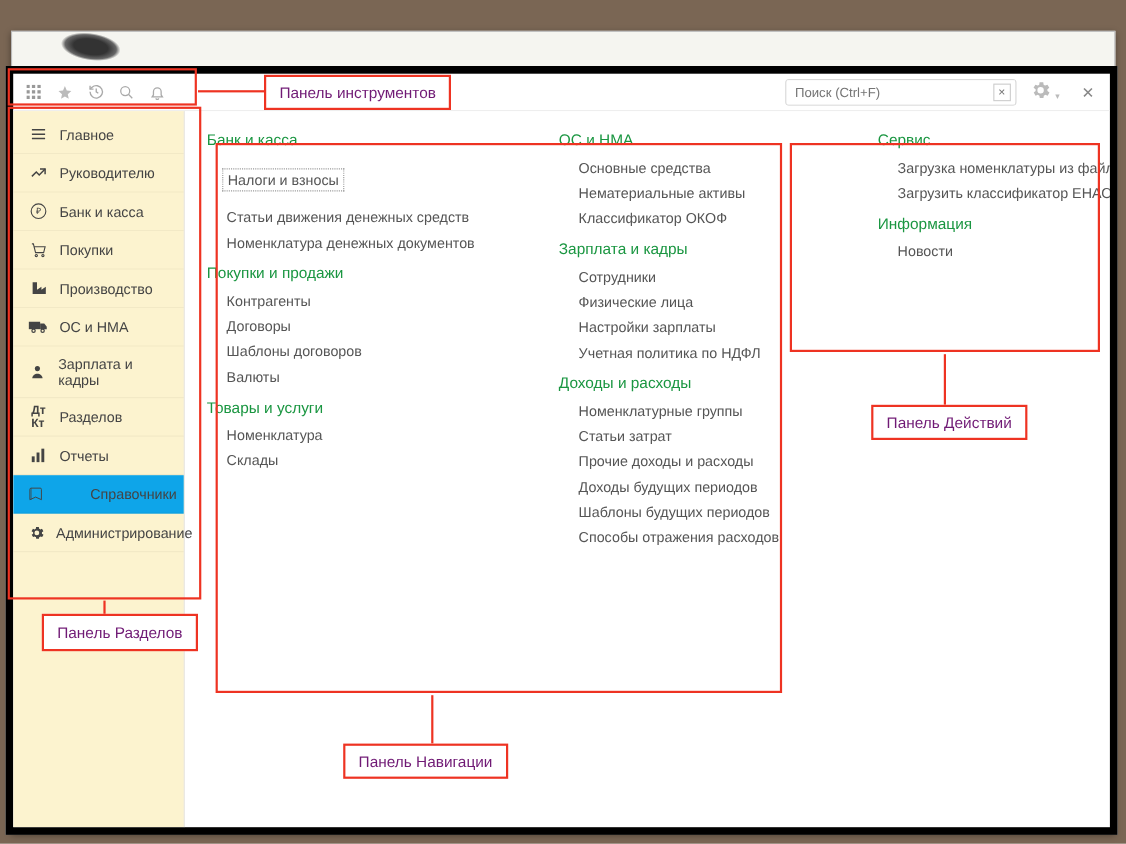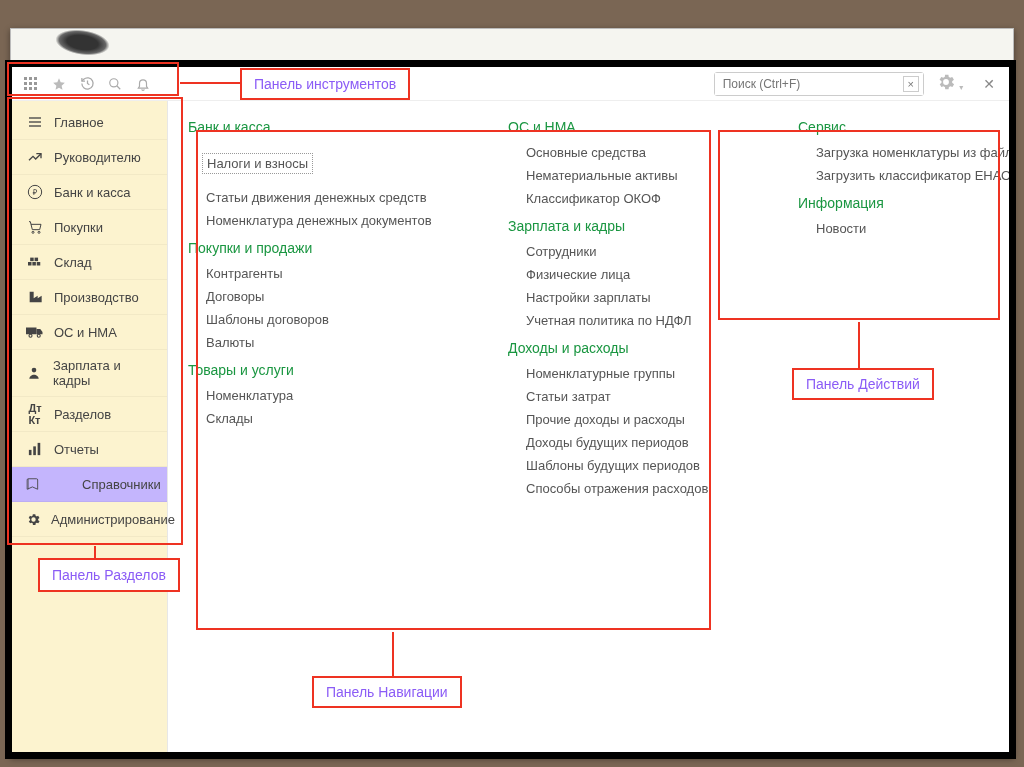--- a/index.html
+++ b/index.html
@@ -79,21 +79,21 @@
     border-right:1px solid #e7e7e7;
     padding:4px 0 6px 0;
     position:relative;
   }
   .sidebar-item {
     display:flex; align-items:center; gap:10px;
     padding:8px 12px 8px 14px;
     font-size:13px; color:#444; cursor:pointer;
     border-bottom:1px solid rgba(0,0,0,0.04);
   }
-  .sidebar-item.active { background:#c4b5fd;gap:42px; }
+  .sidebar-item.active { background:#0ea5e9;gap:42px; }
   .sb-icon { width:18px; height:18px; display:flex; align-items:center; justify-content:center; color:#555; }
 
   .main {
     flex:1; position:relative; padding:18px 10px 10px 20px;
     display:flex; gap:50px;
   }
   .col { flex:0 0 auto; }
   .col1 { width:270px; }
   .col2 { width:240px; }
   .col3 { width:260px; }
@@ -101,21 +101,21 @@
   .section-title:first-child { margin-top:0; }
   .link {
     color:#555; font-size:13px; margin:8px 0 8px 18px; cursor:pointer;
     display:block;
   }
   .link.dotted { border:1px dotted #999; padding:2px 4px; display:inline-block; margin-left:14px; }
 
   
   .callout {
     position:absolute; background:#fff;
-    border:2px solid #e32; color:#8b5cf6;
+    border:2px solid #e32; color:#701a75;
     padding:6px 12px; font-size:14px;
     z-index:50;
   }
   .redbox {
     position:absolute; border:2px solid #e32;
     pointer-events:none; z-index:40;
   }
   .redline {
     position:absolute; background:#e32;
     z-index:45;
@@ -219,32 +219,20 @@
         </div>
         <div class="sidebar-item">
           <span class="sb-icon">
             <svg width="16" height="16" viewBox="0 0 24 24" fill="none" stroke="#444" stroke-width="1.5">
               <circle cx="9" cy="20" r="1.5"></circle>
               <circle cx="18" cy="20" r="1.5"></circle>
               <path d="M3 4h2l3 12h11l2-8H6"></path>
             </svg>
           </span>
           <span>Покупки</span>
-        </div>
-        <div class="sidebar-item">
-          <span class="sb-icon">
-            <svg width="14" height="14" viewBox="0 0 16 16" fill="#444">
-              <rect x="0" y="8" width="4" height="4"></rect>
-              <rect x="5" y="8" width="4" height="4"></rect>
-              <rect x="10" y="8" width="4" height="4"></rect>
-              <rect x="2.5" y="3" width="4" height="4"></rect>
-              <rect x="7.5" y="3" width="4" height="4"></rect>
-            </svg>
-          </span>
-          <span>Склад</span>
         </div>
         <div class="sidebar-item">
           <span class="sb-icon">
             <svg width="16" height="16" viewBox="0 0 24 24" fill="#444">
               <path d="M2 20h20V10l-6 4V10l-6 4V4H4v16z"></path>
             </svg>
           </span>
           <span>Производство</span>
         </div>
         <div class="sidebar-item">

